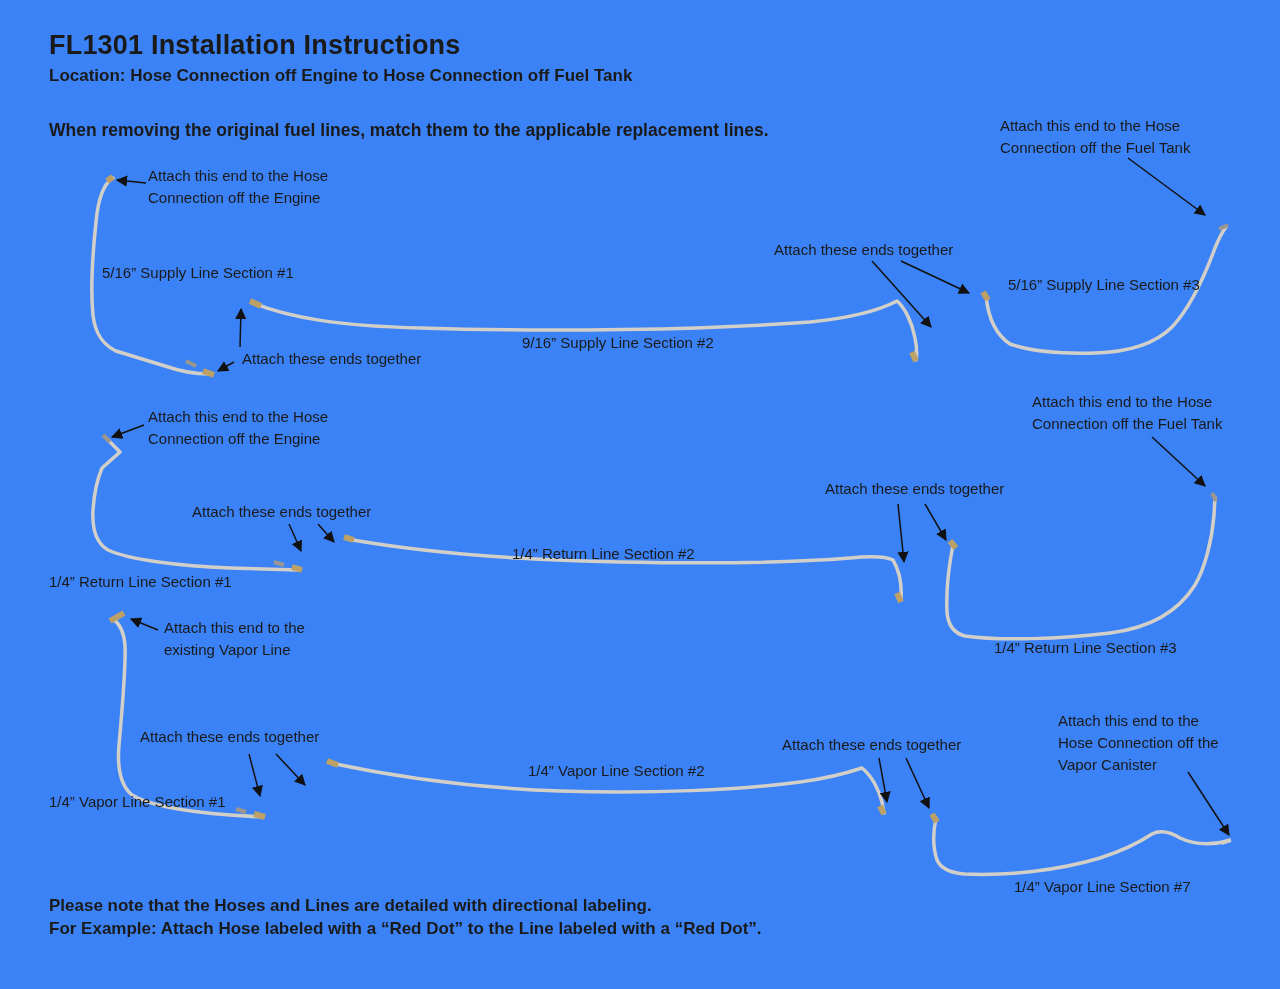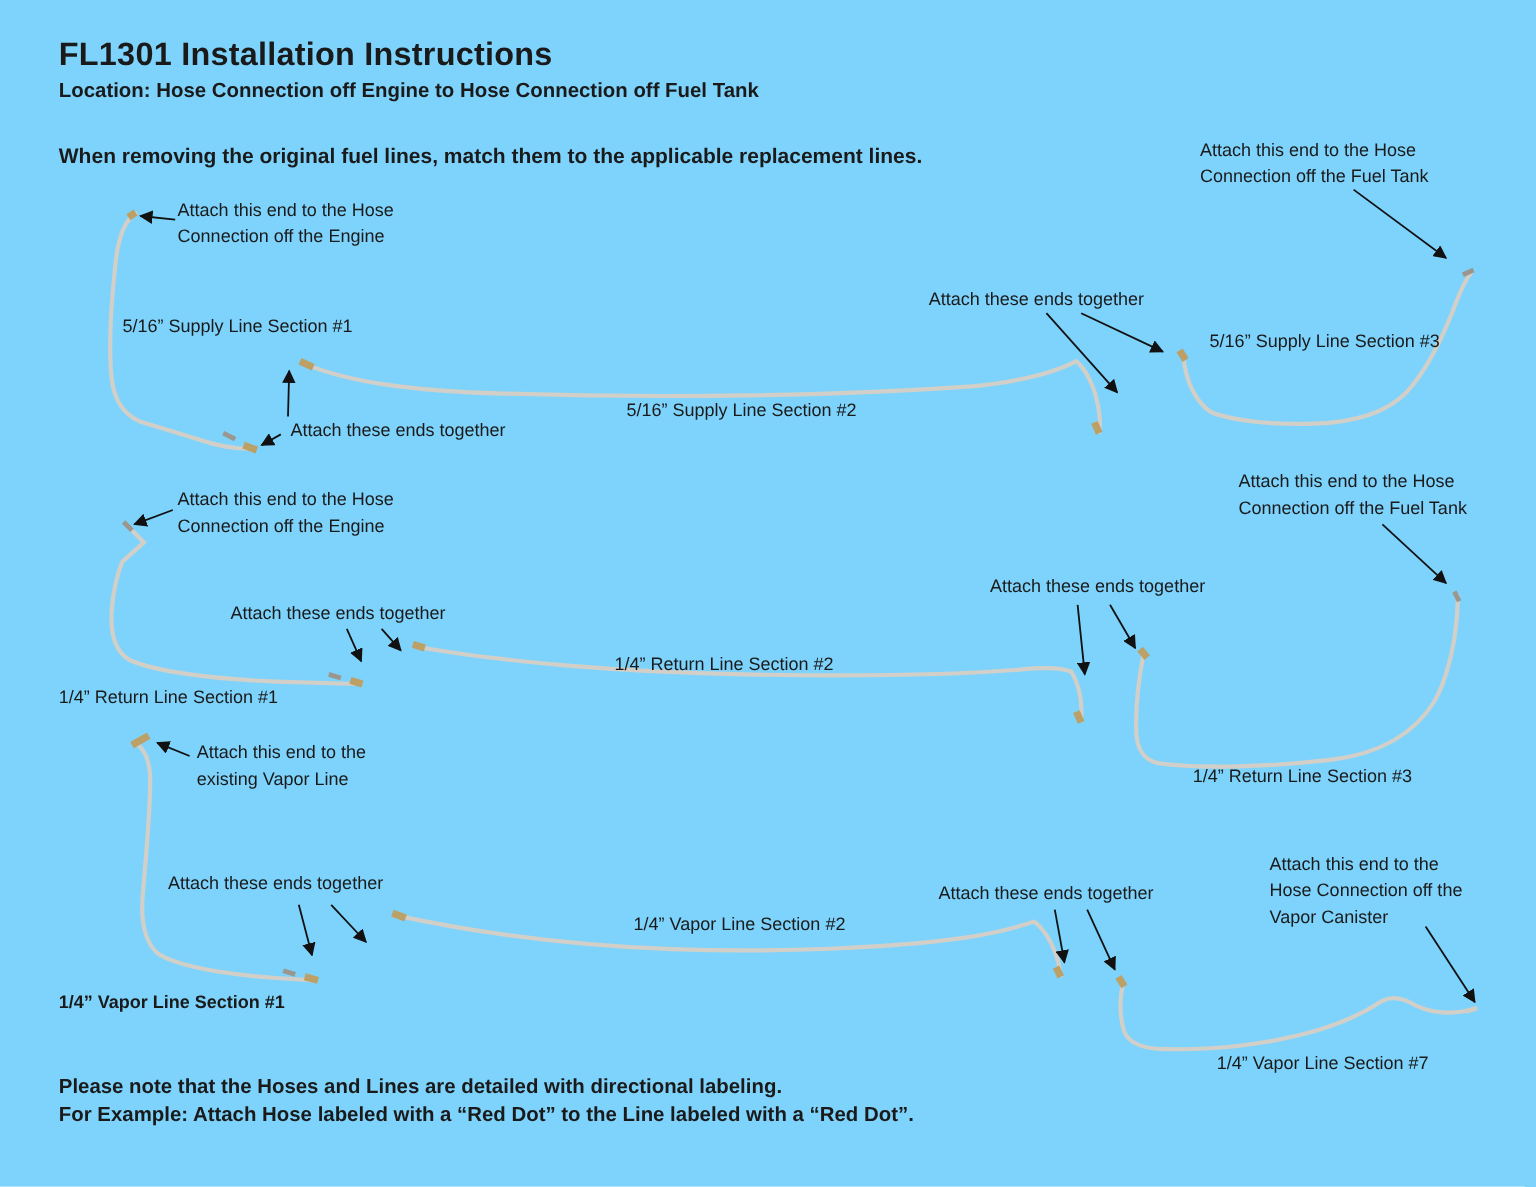--- a/index.html
+++ b/index.html
@@ -1,19 +1,19 @@
 <!DOCTYPE html>
 <html><head>
 <meta charset="utf-8">
 <style>
   html,body{margin:0;padding:0;background:#ffffff;}
   #sheet{
     position:relative;
     width:1280px;height:989px;
-    background:#7dd3fc;
+    background:#3b82f6;
     font-family:"Liberation Sans", sans-serif;
     color:#1a1a1a;
     overflow:hidden;
   }
   .abs{position:absolute;}
   .title{font-size:27px;font-weight:bold;letter-spacing:0.2px;}
   .sub{font-size:17px;font-weight:bold;}
   .note{font-size:15px;line-height:22px;white-space:pre-line;}
   .center{text-align:left;}
   .seclabel{font-size:15px;white-space:nowrap;}
@@ -99,40 +99,40 @@
   </svg>
 
   <div class="abs title" style="left:49px;top:30px;">FL1301 Installation Instructions</div>
   <div class="abs sub" style="left:49px;top:66px;">Location: Hose Connection off Engine to Hose Connection off Fuel Tank</div>
   <div class="abs sub" style="left:49px;top:120px;font-size:17.5px;">When removing the original fuel lines, match them to the applicable replacement lines.</div>
 
   <div class="abs note center" style="left:148px;top:165px;width:200px;">Attach this end to the Hose
 Connection off the Engine</div>
   <div class="abs seclabel" style="left:102px;top:254px;margin-top:10px;">5/16” Supply Line Section #1</div>
   <div class="abs note" style="left:242px;top:348px;">Attach these ends together</div>
-  <div class="abs seclabel" style="left:522px;top:334px;">5/16” Supply Line Section #2</div>
+  <div class="abs seclabel" style="left:522px;top:334px;">9/16” Supply Line Section #2</div>
   <div class="abs note" style="left:774px;top:239px;">Attach these ends together</div>
   <div class="abs seclabel" style="left:1008px;top:276px;">5/16” Supply Line Section #3</div>
   <div class="abs note center" style="left:1000px;top:115px;width:220px;">Attach this end to the Hose
 Connection off the Fuel Tank</div>
 
   <div class="abs note center" style="left:148px;top:406px;width:200px;">Attach this end to the Hose
 Connection off the Engine</div>
   <div class="abs note" style="left:192px;top:501px;">Attach these ends together</div>
   <div class="abs seclabel" style="left:49px;top:573px;">1/4” Return Line Section #1</div>
   <div class="abs seclabel" style="left:512px;top:545px;">1/4” Return Line Section #2</div>
   <div class="abs note" style="left:825px;top:478px;">Attach these ends together</div>
   <div class="abs seclabel" style="left:994px;top:639px;">1/4” Return Line Section #3</div>
   <div class="abs note center" style="left:1032px;top:391px;width:216px;">Attach this end to the Hose
 Connection off the Fuel Tank</div>
 
   <div class="abs note" style="left:164px;top:617px;width:170px;">Attach this end to the
 existing Vapor Line</div>
   <div class="abs note" style="left:140px;top:726px;">Attach these ends together</div>
-  <div class="abs seclabel" style="left:49px;top:827px;font-weight:bold;">1/4” Vapor Line Section #1</div>
+  <div class="abs seclabel" style="left:49px;top:793px;">1/4” Vapor Line Section #1</div>
   <div class="abs seclabel" style="left:528px;top:762px;">1/4” Vapor Line Section #2</div>
   <div class="abs note" style="left:782px;top:734px;">Attach these ends together</div>
   <div class="abs seclabel" style="left:1014px;top:878px;">1/4” Vapor Line Section #7</div>
   <div class="abs note" style="left:1058px;top:710px;width:185px;">Attach this end to the
 Hose Connection off the
 Vapor Canister</div>
 
   <div class="abs footnote" style="left:49px;top:894px;">Please note that the Hoses and Lines are detailed with directional labeling.</div>
   <div class="abs footnote" style="left:49px;top:917px;">For Example: Attach Hose labeled with a “Red Dot” to the Line labeled with a “Red Dot”.</div>
 

